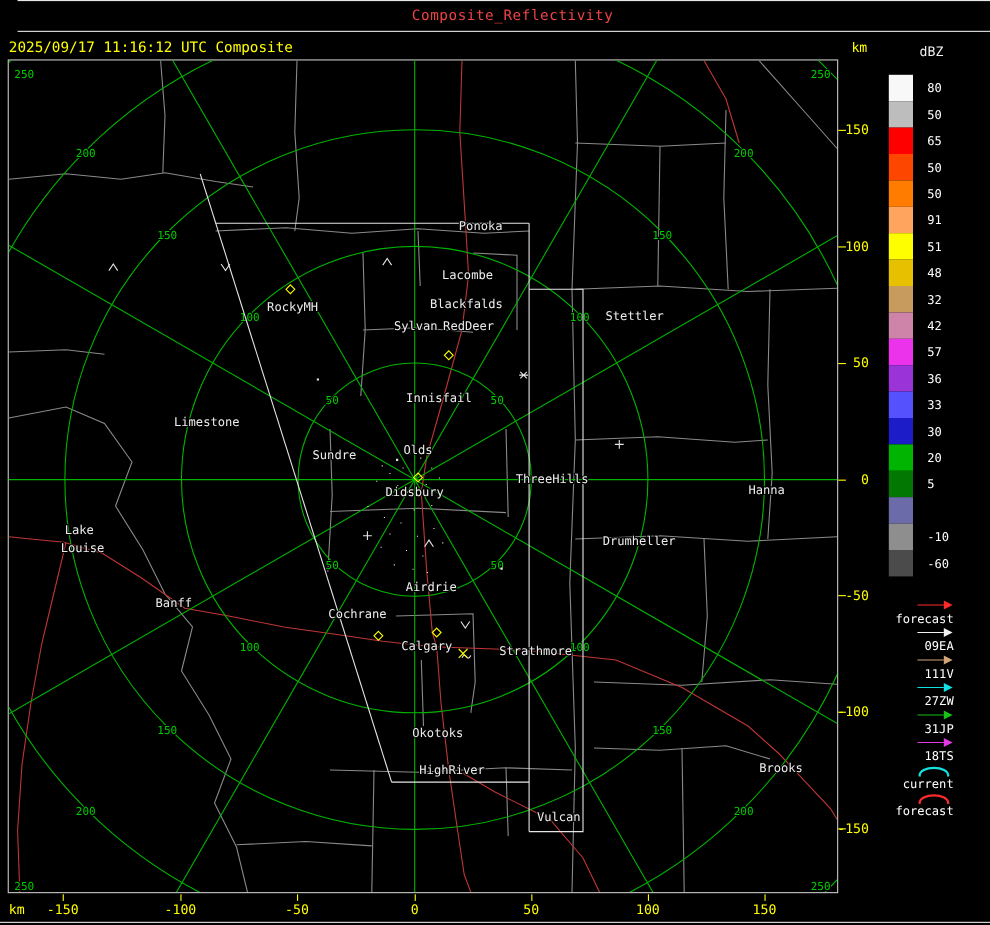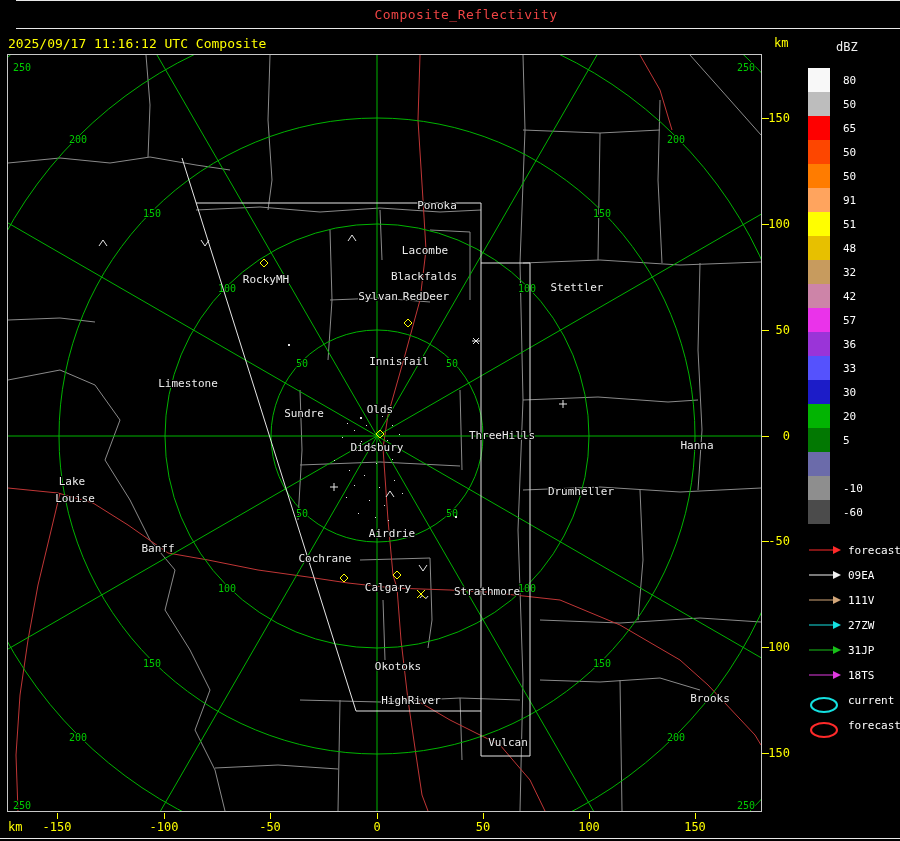--- a/index.html
+++ b/index.html
@@ -25,21 +25,21 @@
   .rl   { font-size:10px; paint-order:stroke; stroke:#000; stroke-width:2px; }
   .ytick-label { width:44px; text-align:right; color:#ffff00; font-size:12px; left:746px; line-height:14px; }
   .xtick-label { width:44px; text-align:center; color:#ffff00; font-size:12px; top:820px; line-height:14px; }
   .tick { background:#ffff00; }
   #km-bottom { left:8px; top:820px; color:#ffff00; font-size:12px; }
   #colorbar { left:808px; top:68px; }
   .cb-row { display:flex; height:24px; align-items:center; }
   .cb-swatch { width:22px; height:24px; }
   .cb-label { margin-left:13px; color:#ffffff; font-size:11px; width:32px; }
   #legend { left:808px; top:544px; }
-  .lg-row { display:flex; align-items:flex-start; height:25px; }
+  .lg-row { display:flex; align-items:flex-end; height:25px;flex-direction:column; }
   .lg-label { margin-left:6px; color:#ffffff; font-size:11px; }
   #bottom-rule { left:0; top:838px; width:900px; height:1px; background:#e8e8e8; }
 </style>
 </head>
 <body>
 
 <div id="titlebar" class="abs">
   <span>Composite_Reflectivity</span>
 </div>
 

